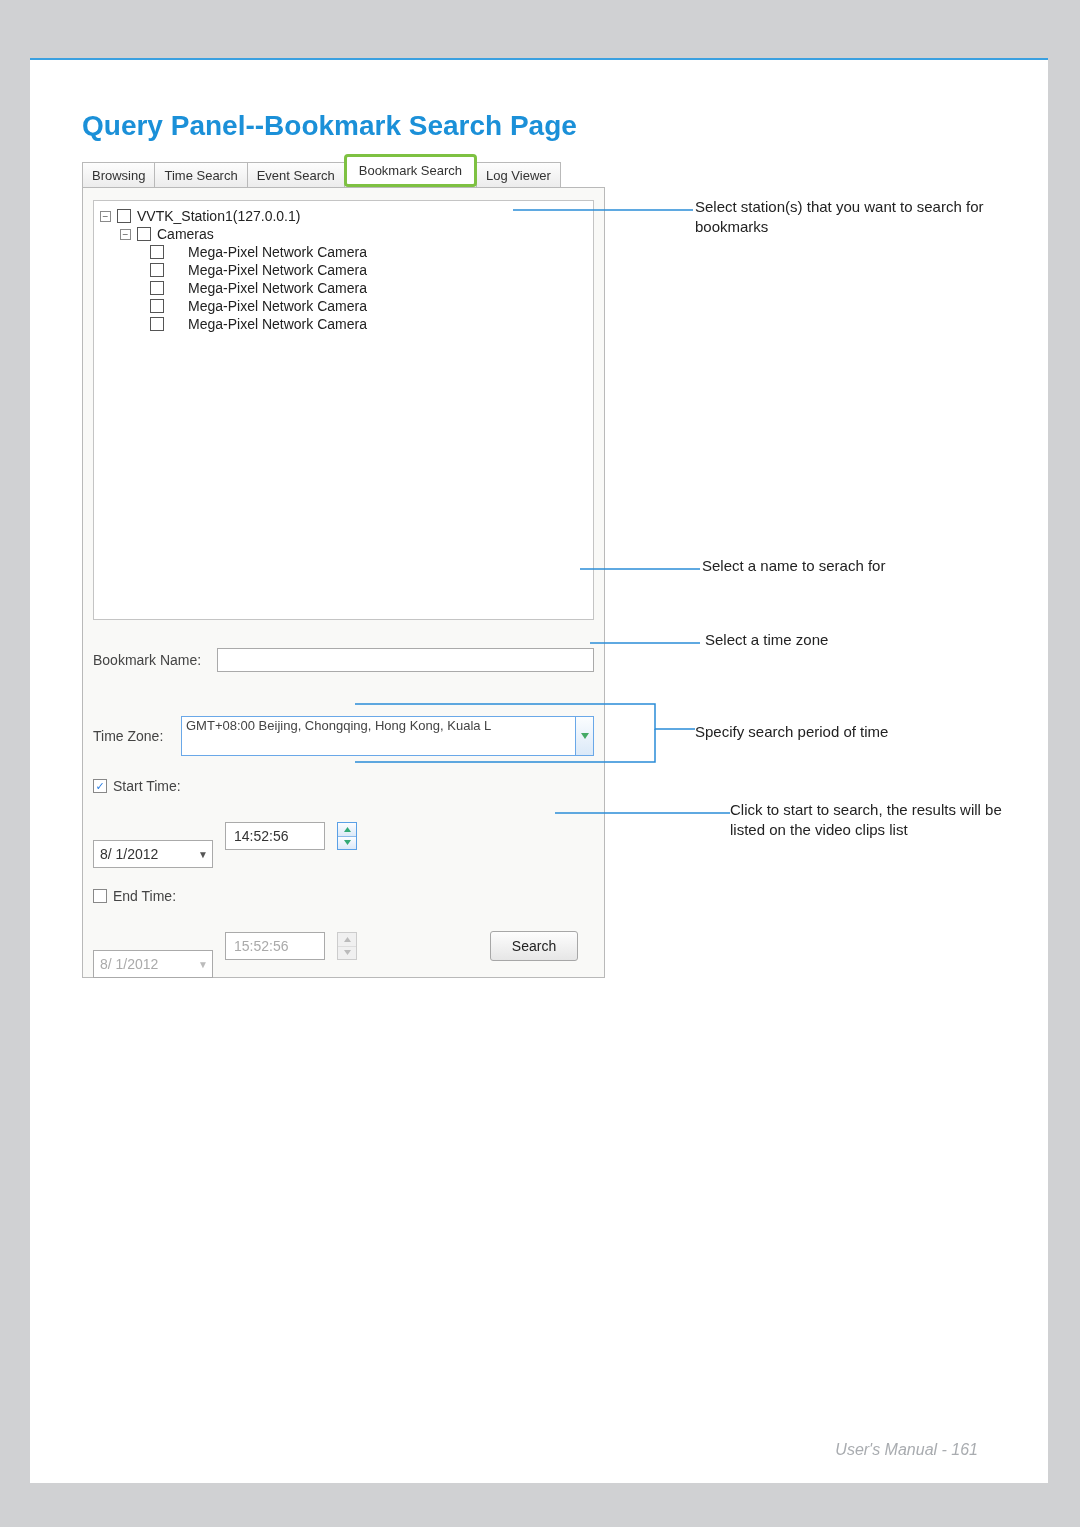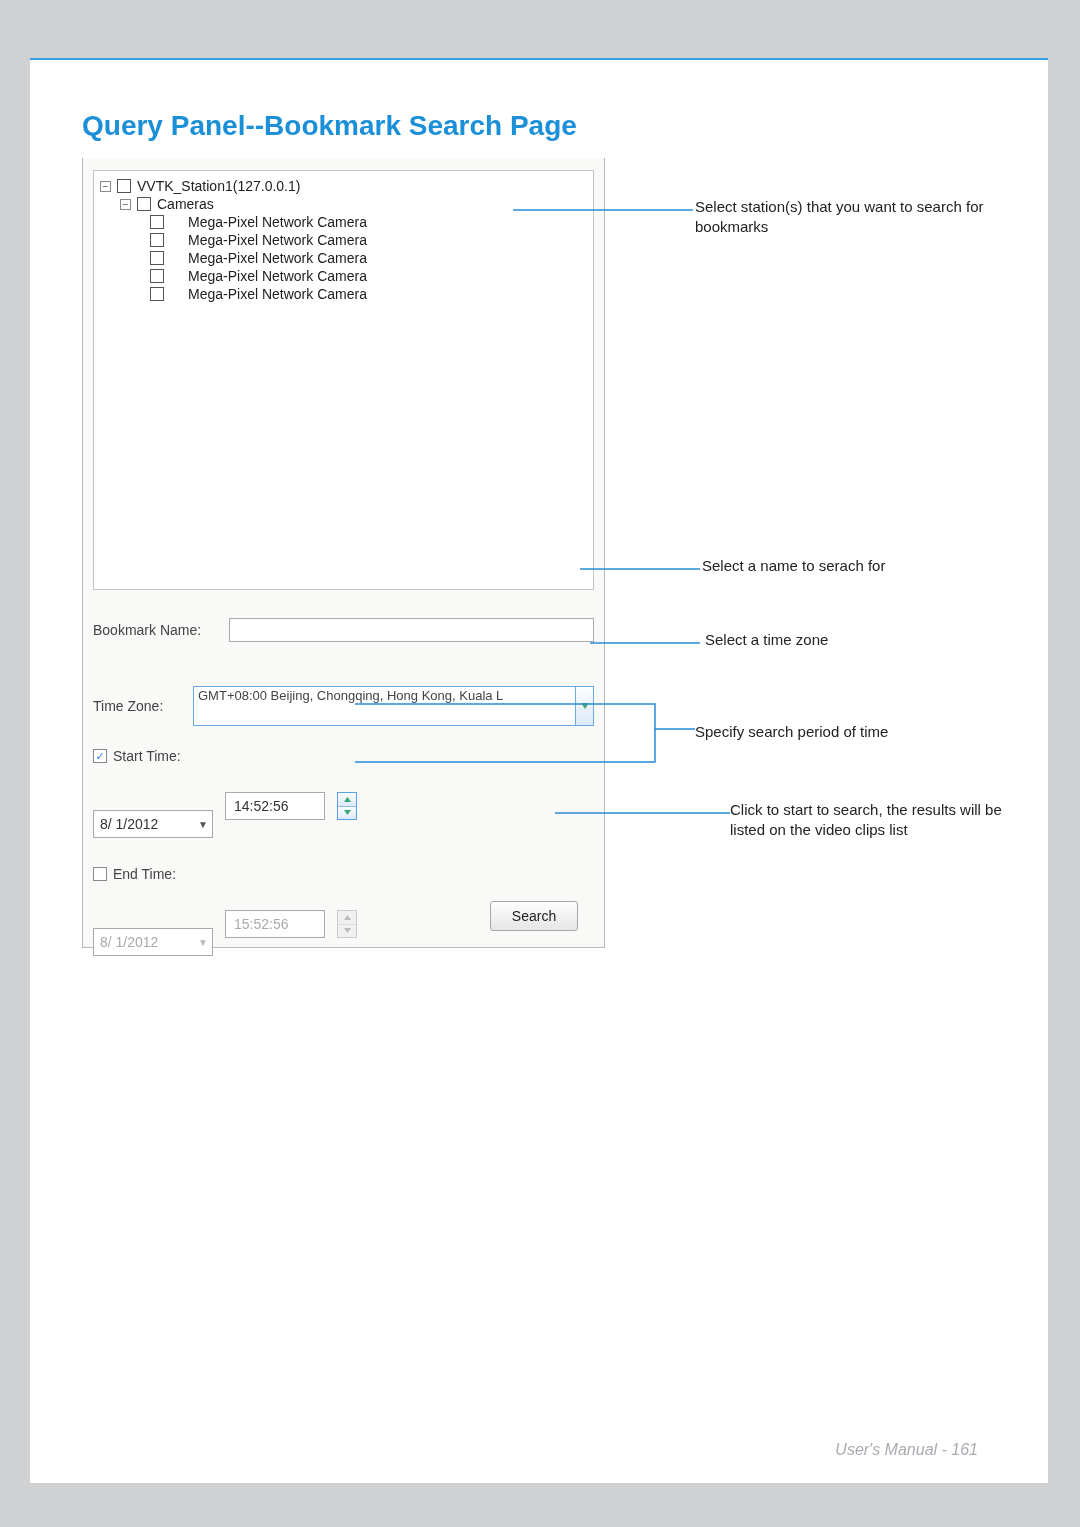--- a/index.html
+++ b/index.html
@@ -97,21 +97,21 @@
   .chk {
     width: 14px; height: 14px;
     border: 1px solid #555;
     background: #fff;
     display: inline-block;
   }
   .form-row {
     margin-top: 18px;
     display: flex;
     align-items: center;
-    gap: 16px;
+    gap: 4px;
     font-size: 14px;
     color: #444;
   }
   .label { min-width: 120px; }
   .text-input {
     flex: 1;
     height: 24px;
     border: 1px solid #aaa;
     background: #fff;
     padding: 2px 4px;
@@ -224,20 +224,27 @@
   svg.line { position: absolute; pointer-events: none; }
 </style>
 </head>
 <body>
 
 <div class="page">
 
   <div class="title">Query Panel--Bookmark Search Page</div>
 
   <div class="panel-wrap">
+    <div class="tabbar">
+      <div class="tab">Browsing</div>
+      <div class="tab">Time Search</div>
+      <div class="tab">Event Search</div>
+      <div class="tab active">Bookmark Search</div>
+      <div class="tab">Log Viewer</div>
+    </div>
 
     <div class="panel-body">
 
       <div class="tree">
         <div class="tree-line">
           <span class="exp">−</span>
           <span class="chk"></span>
           <span>VVTK_Station1(127.0.0.1)</span>
         </div>
         <div class="tree-line indent1">
@@ -303,21 +310,21 @@
               </svg>
             </div>
           <div class="spin-btn">
               <svg viewBox="0 0 7 5">
                 <polygon points="0,0 7,0 3.5,5" fill="#3a7"></polygon>
               </svg>
             </div>
         </div>
       </div>
 
-      <div class="chk-row" style="margin-top:28px;">
+      <div class="chk-row" style="margin-top:20px;">
         <span class="chk2"></span>
         <span>End Time:</span>
       </div>
       <div class="datetime-row">
         <div class="date-field disabled">
           <span>8/ 1/2012</span>
           <span class="dd-caret" style="color:#bbb;">▼</span>
         </div>
         <div class="time-field disabled">
           <span>15:52:56</span>

